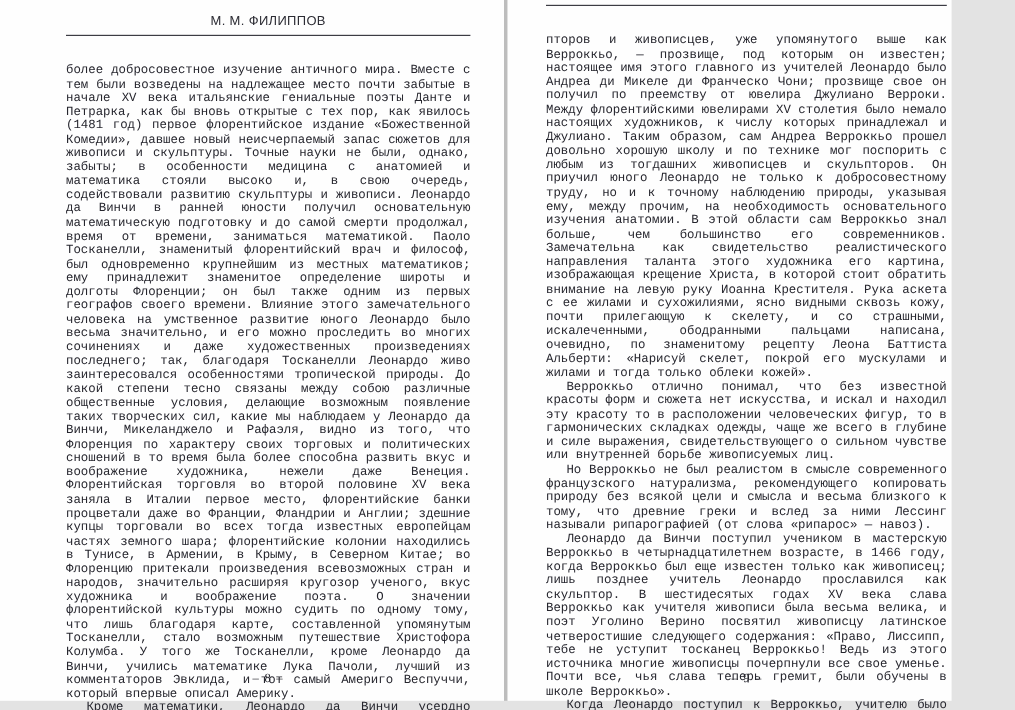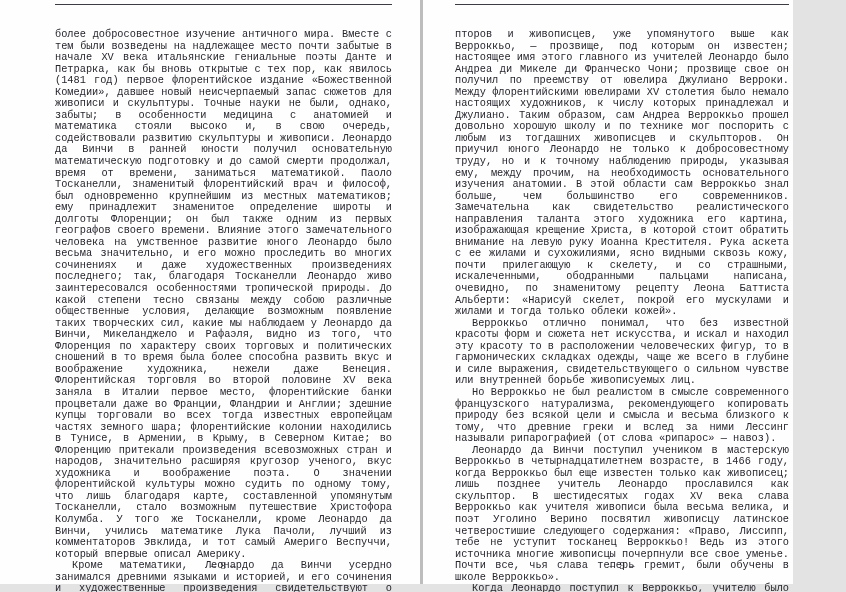--- a/index.html
+++ b/index.html
@@ -59,20 +59,21 @@
   .page-num-left  { left: 55px; width: 337px; }
   .page-num-right { left: 32px; width: 335px; }
 </style>
 </head>
 <body>
 
 <div class="stage">
 
   <div class="page page-left">
     <div class="inner-left">
+      <div class="running-head">М. М. ФИЛИППОВ</div>
       <div class="head-rule"></div>
       <div class="body-text">
         <p>более добросовестное изучение античного мира. Вместе с тем были возведены на надлежащее место почти забытые в начале XV века итальянские гениальные поэты Данте и Петрарка, как бы вновь открытые с тех пор, как явилось (1481 год) первое флорентийское издание «Божественной Комедии», давшее новый неисчерпаемый запас сюжетов для живописи и скульптуры. Точные науки не были, однако, забыты; в особенности медицина с анатомией и математика стояли высоко и, в свою очередь, содействовали развитию скульптуры и живописи. Леонардо да Винчи в ранней юности получил основательную математическую подготовку и до самой смерти продолжал, время от времени, заниматься математикой. Паоло Тосканелли, знаменитый флорентийский врач и философ, был одновременно крупнейшим из местных математиков; ему принадлежит знаменитое определение широты и долготы Флоренции; он был также одним из первых географов своего времени. Влияние этого замечательного человека на умственное развитие юного Леонардо было весьма значительно, и его можно проследить во многих сочинениях и даже художественных произведениях последнего; так, благодаря Тосканелли Леонардо живо заинтересовался особенностями тропической природы. До какой степени тесно связаны между собою различные общественные условия, делающие возможным появление таких творческих сил, какие мы наблюдаем у Леонардо да Винчи, Микеланджело и Рафаэля, видно из того, что Флоренция по характеру своих торговых и политических сношений в то время была более способна развить вкус и воображение художника, нежели даже Венеция. Флорентийская торговля во второй половине XV века заняла в Италии первое место, флорентийские банки процветали даже во Франции, Фландрии и Англии; здешние купцы торговали во всех тогда известных европейцам частях земного шара; флорентийские колонии находились в Тунисе, в Армении, в Крыму, в Северном Китае; во Флоренцию притекали произведения всевозможных стран и народов, значительно расширяя кругозор ученого, вкус художника и воображение поэта. О значении флорентийской культуры можно судить по одному тому, что лишь благодаря карте, составленной упомянутым Тосканелли, стало возможным путешествие Христофора Колумба. У того же Тосканелли, кроме Леонардо да Винчи, учились математике Лука Пачоли, лучший из комментаторов Эвклида, и тот самый Америго Веспуччи, который впервые описал Америку.</p>
         <p class="indent">Кроме математики, Леонардо да Винчи усердно занимался древними языками и историей, и его сочинения и художественные произведения свидетельствуют о глубоком знании классического мира. В виде развлечения Леонардо занимался также музыкой, играл на скрипке и на арфе и достиг такого совершенства, что был одним из самых модных учителей музыкального искусства.</p>
       </div>
     </div>
     <div class="page-num page-num-left">– 8 –</div>
   </div>
 
   <div class="gutter"></div>

